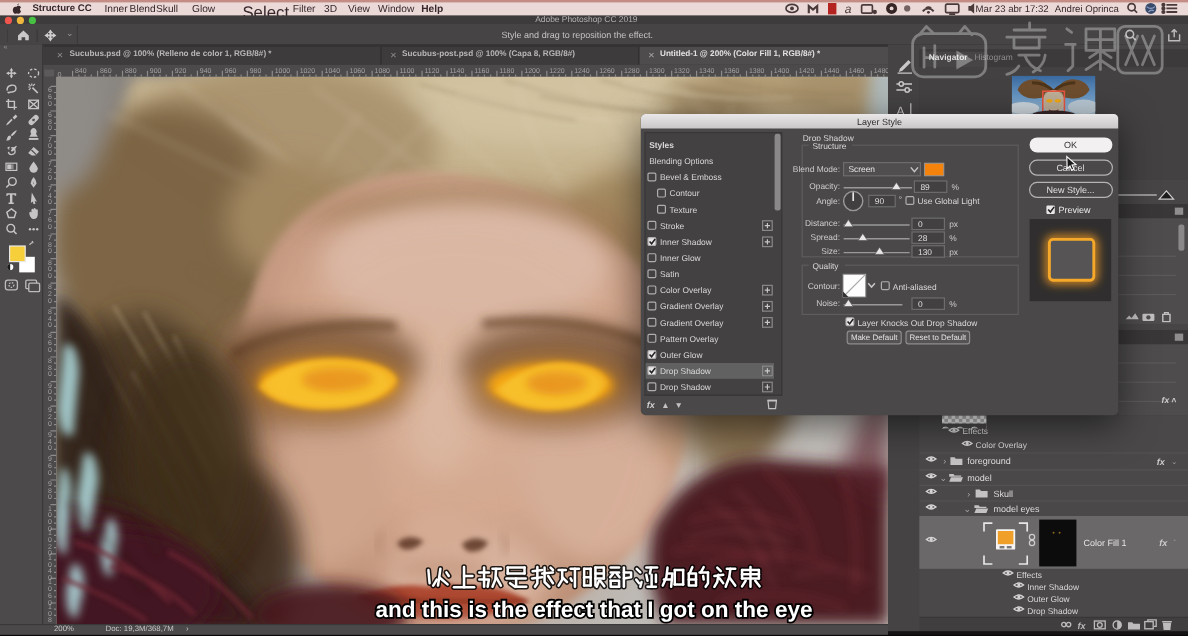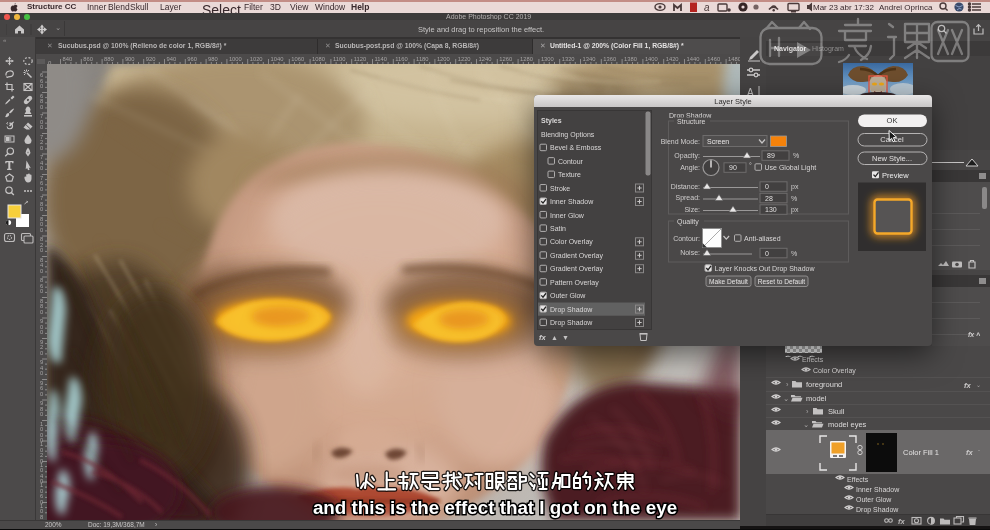--- a/index.html
+++ b/index.html
@@ -14,21 +14,21 @@
 
 <div class="abs" style="left:0;top:0;width:990px;height:13px;background:#ead9d7;"></div>
 <div class="abs" style="left:0;top:0;width:990px;height:2px;background:#a34e44;opacity:.55;"></div>
 <svg class="abs" style="left:10px;top:2px;" width="9" height="10" viewBox="0 0 9 10">
 <path d="M4.6 2.6 q-.3-1.1.8-1.9 q.6 1-.8 1.9z M4.5 3.1 q.9-.6 1.9-.2 q1 .4 1.1 1.4 q-.9.5-.9 1.5 q0 1 .9 1.5 q-.5 1.4-1.4 2 q-.7.4-1.6 0 q-.5-.3-1 0 q-.9.5-1.6-.1 Q.9 8.4.7 6.9 q-.2-1.6.7-2.7 q.8-.9 1.9-.6 q.7.2 1.2-.5z" fill="#38282c"></path>
     </svg>
 <div class="abs txt" style="left:27px;top:1.5px;font-size:8px;font-weight:bold;color:#38282c;">Structure CC</div>
 <div class="abs txt" style="left:87px;top:1.5px;font-size:8.5px;color:#38282c;">Inner</div>
 <div class="abs txt" style="left:108px;top:1.5px;font-size:8.5px;color:#38282c;">Blend</div>
 <div class="abs txt" style="left:130px;top:1.5px;font-size:8.5px;color:#38282c;">Skull</div>
-<div class="abs txt" style="left:160px;top:1.5px;font-size:8.5px;color:#38282c;">Layer</div>
+<div class="abs txt" style="left:160px;top:1.5px;font-size:8.5px;color:#38282c;">Glow</div>
 <div class="abs txt" style="left:187px;top:6px;font-size:8.5px;color:#38282c;margin-top:21px;">Type</div>
 <div class="abs txt" style="left:202px;top:1.5px;font-size:14px;color:#38282c;">Select</div>
 <div class="abs txt" style="left:244px;top:1.5px;font-size:8.5px;color:#38282c;">Filter</div>
 <div class="abs txt" style="left:270px;top:1.5px;font-size:8.5px;color:#38282c;">3D</div>
 <div class="abs txt" style="left:290px;top:1.5px;font-size:8.5px;color:#38282c;">View</div>
 <div class="abs txt" style="left:315px;top:1.5px;font-size:8.5px;color:#38282c;">Window</div>
 <div class="abs txt" style="left:351px;top:1.5px;font-size:8.5px;color:#38282c;font-weight:bold;">Help</div>
 
 <svg class="abs" style="left:652px;top:1px;" width="160" height="12" viewBox="0 0 160 12">
   <g fill="#4a3a3a" stroke="none">

